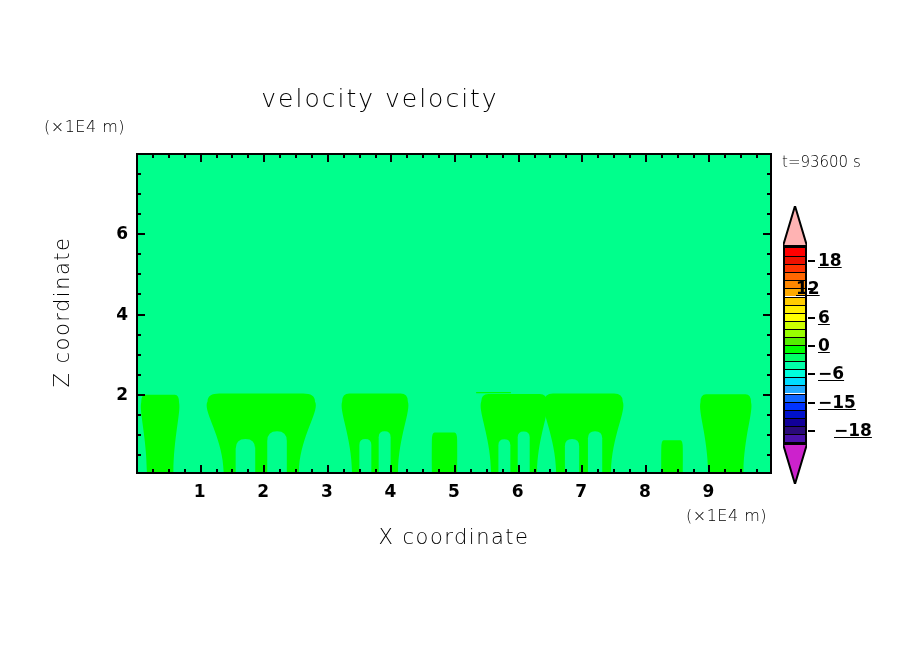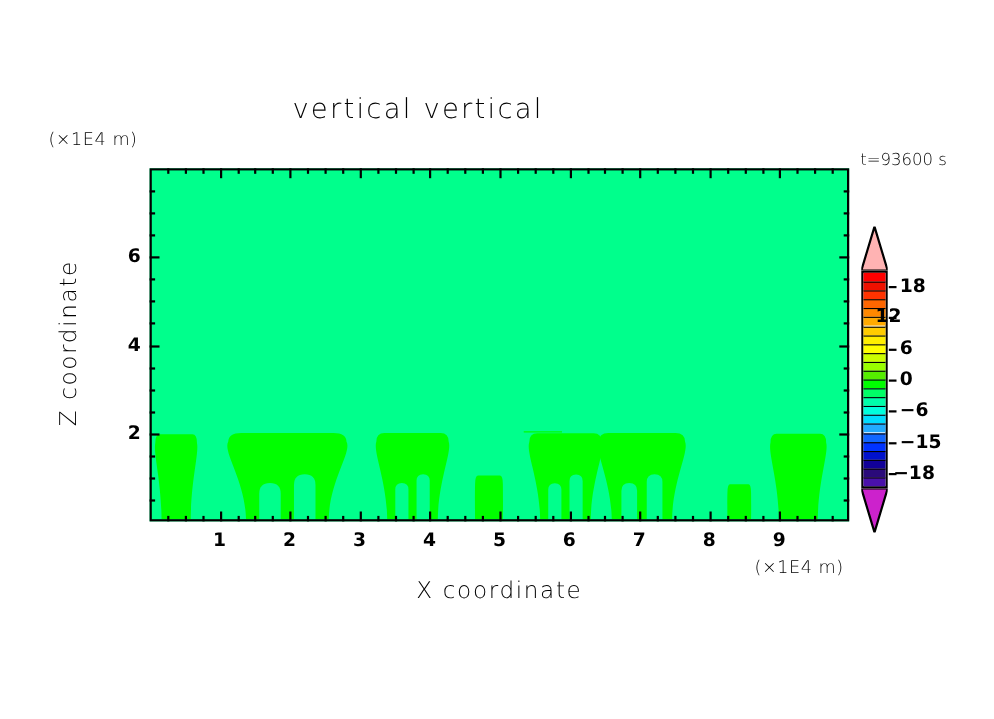--- a/index.html
+++ b/index.html
@@ -39,21 +39,21 @@
     color: #000000;
     white-space: nowrap;
   }
   #units-top-left { left: 44px; top: 117px; }
   #units-bottom-right { left: 686px; top: 506px; }
 
   
   #timestamp {
     position: absolute;
     left: 782px;
-    top: 136px;
+    top: 153px;
     font-family: "DejaVu Sans", sans-serif;
     font-size: 15px;
     font-weight: 300;
     color: #000000;
     white-space: nowrap;
   }
 
   
   #y-axis-title {
     position: absolute;
@@ -151,26 +151,27 @@
     background: #000000;
   }
   .cb-label {
     position: absolute;
     font-family: "DejaVu Sans", sans-serif;
     font-size: 17px;
     font-weight: bold;
     color: #000000;
     white-space: nowrap;
     transform: translateY(-50%);
+    text-decoration: underline;
   }
 </style>
 </head>
 <body>
 
-<div id="plot-title">vertical  vertical</div>
+<div id="plot-title">velocity  velocity</div>
 
 <div class="units-label" id="units-top-left">(×1E4 m)</div>
 <div class="units-label" id="units-bottom-right">(×1E4 m)</div>
 
 <div id="timestamp">t=93600 s</div>
 
 <div id="y-axis-title">Z  coordinate</div>
 <div id="x-axis-title">X  coordinate</div>
 
 <div id="plot-frame">
@@ -380,14 +381,14 @@
     <div class="cb-label" style="left: 796px; top: 288.429px;">12</div>
     <div class="cb-tick" style="left: 808px; top: 316.714px;"></div>
     <div class="cb-label" style="left: 818px; top: 316.714px;">6</div>
     <div class="cb-tick" style="left: 808px; top: 345px;"></div>
     <div class="cb-label" style="left: 818px; top: 345px;">0</div>
     <div class="cb-tick" style="left: 808px; top: 373.286px;"></div>
     <div class="cb-label" style="left: 818px; top: 373.286px;">−6</div>
     <div class="cb-tick" style="left: 808px; top: 401.571px;"></div>
     <div class="cb-label" style="left: 818px; top: 401.571px;">−15</div>
     <div class="cb-tick" style="left: 808px; top: 429.857px;"></div>
-    <div class="cb-label" style="left: 812px; top: 429.857px;">−18</div>
+    <div class="cb-label" style="left: 834px; top: 429.857px;">−18</div>
   </div>
 
 </body></html>

